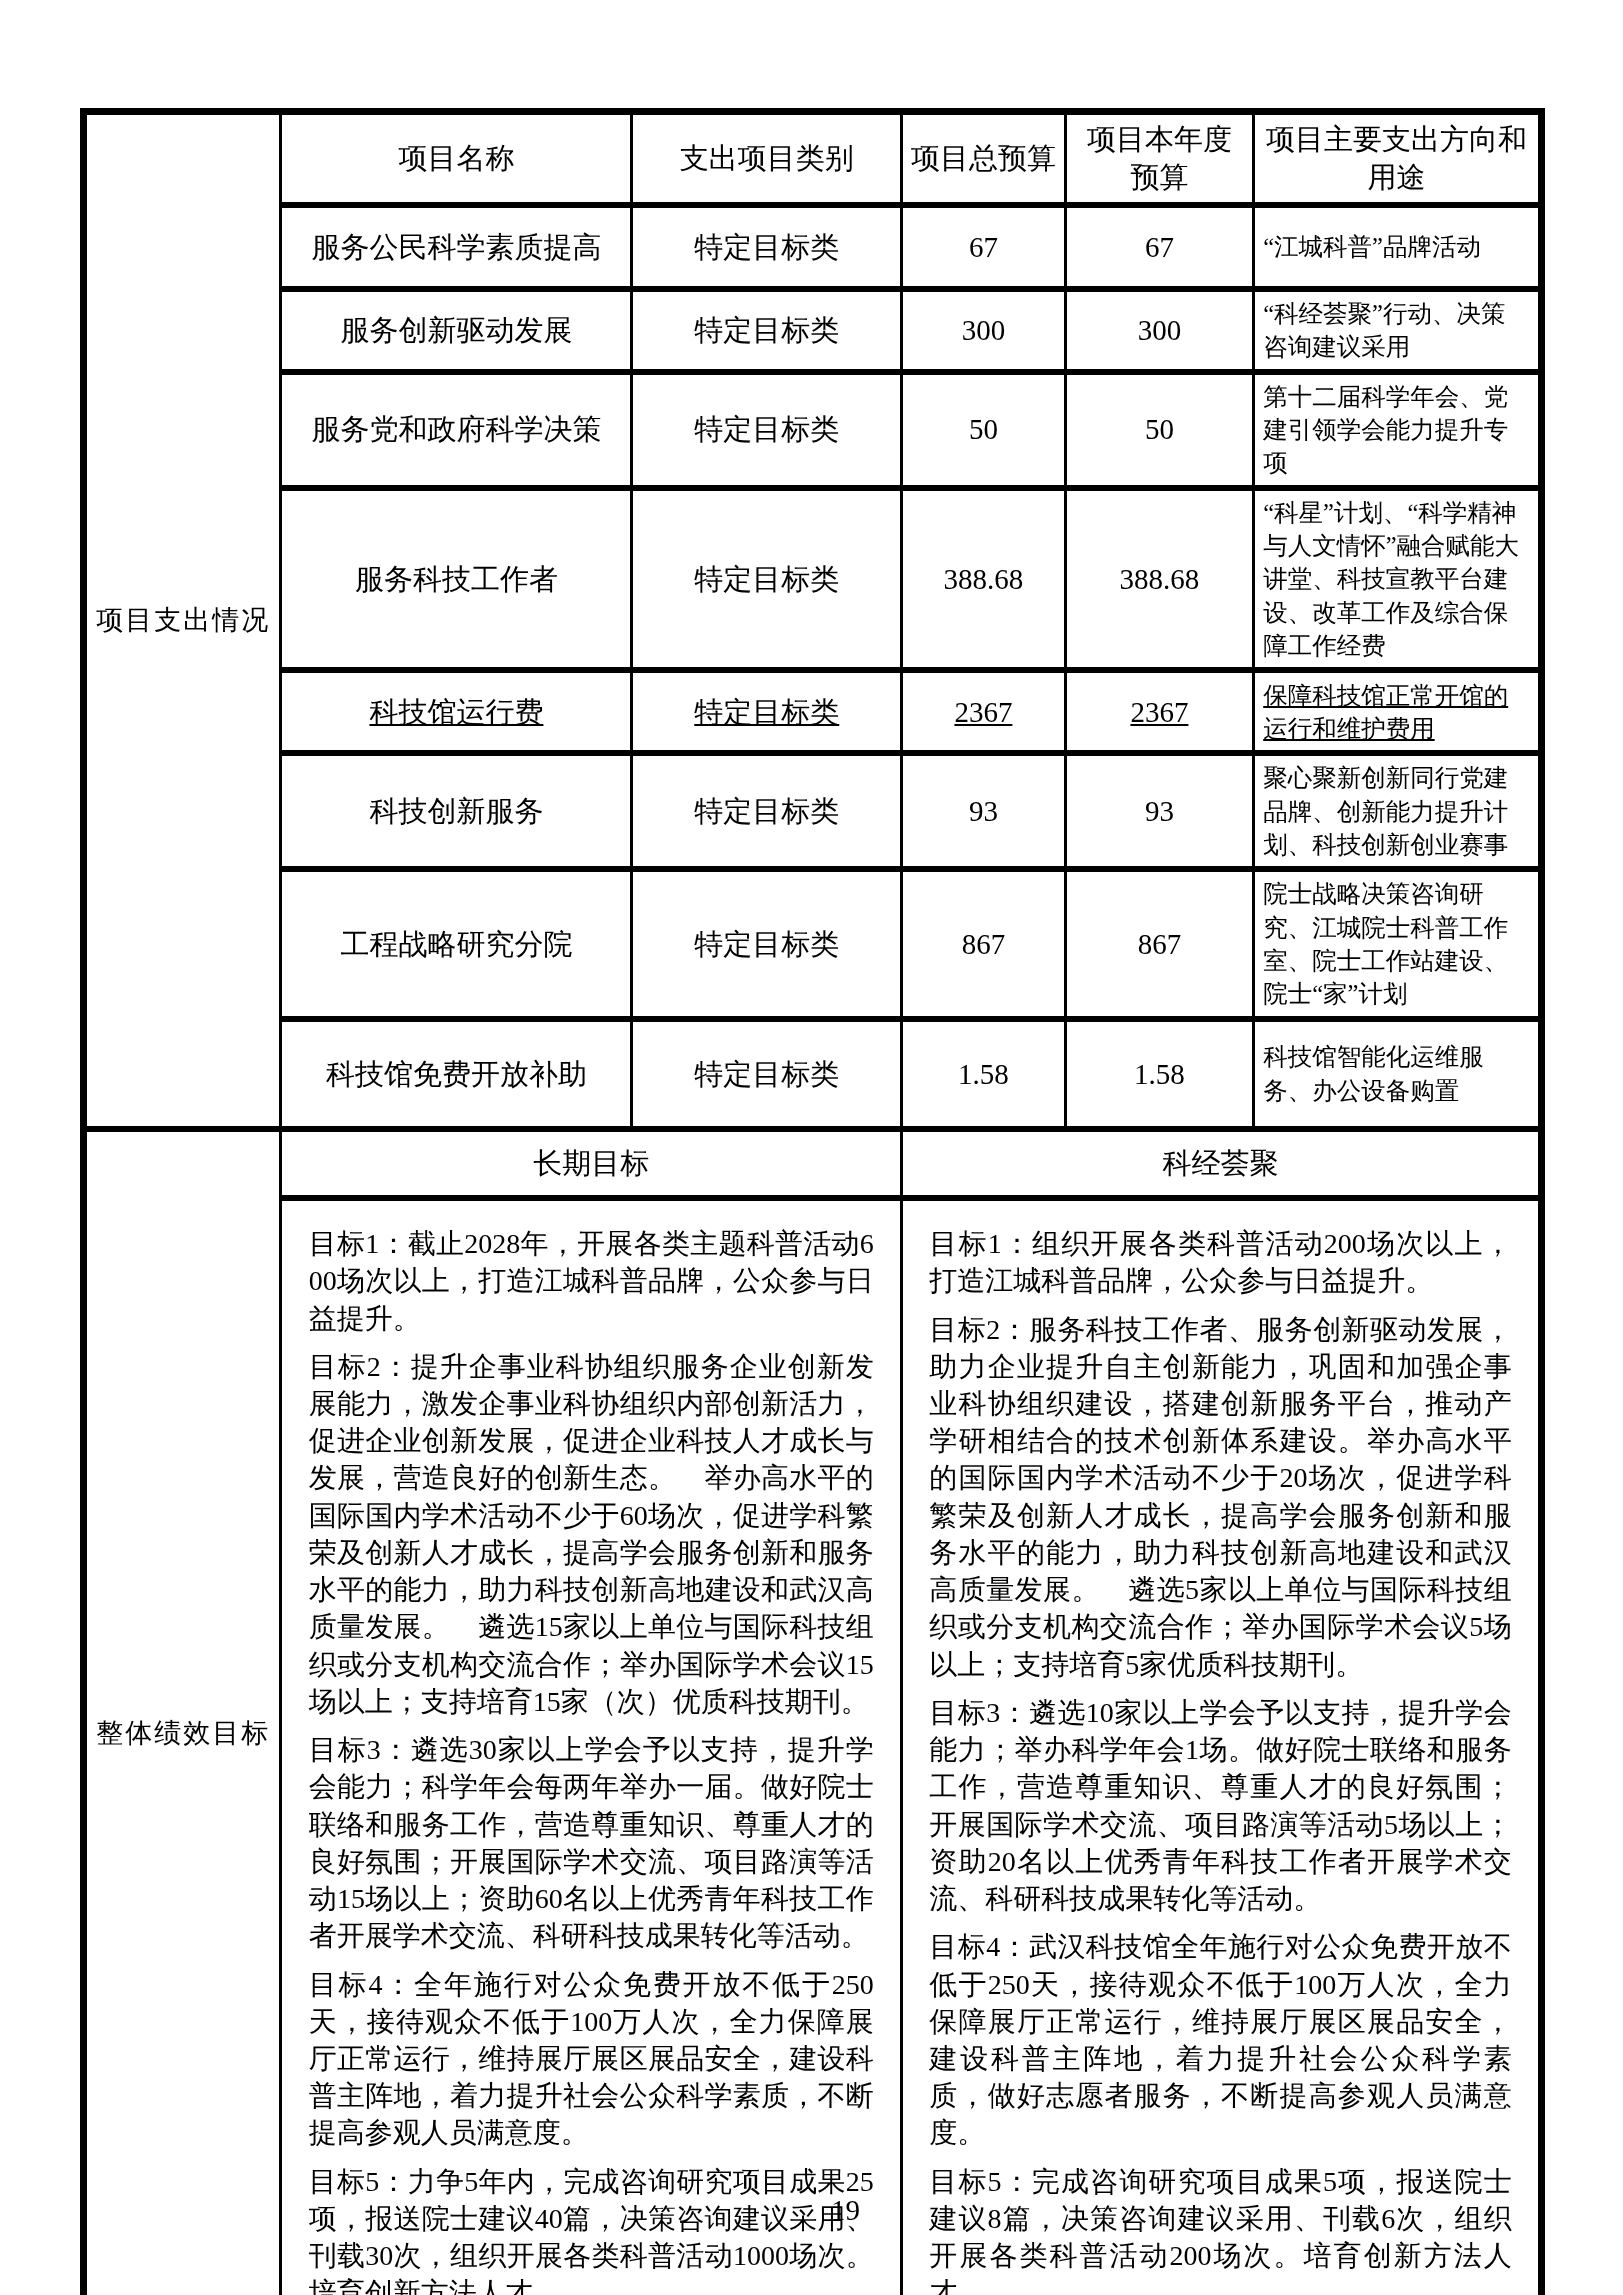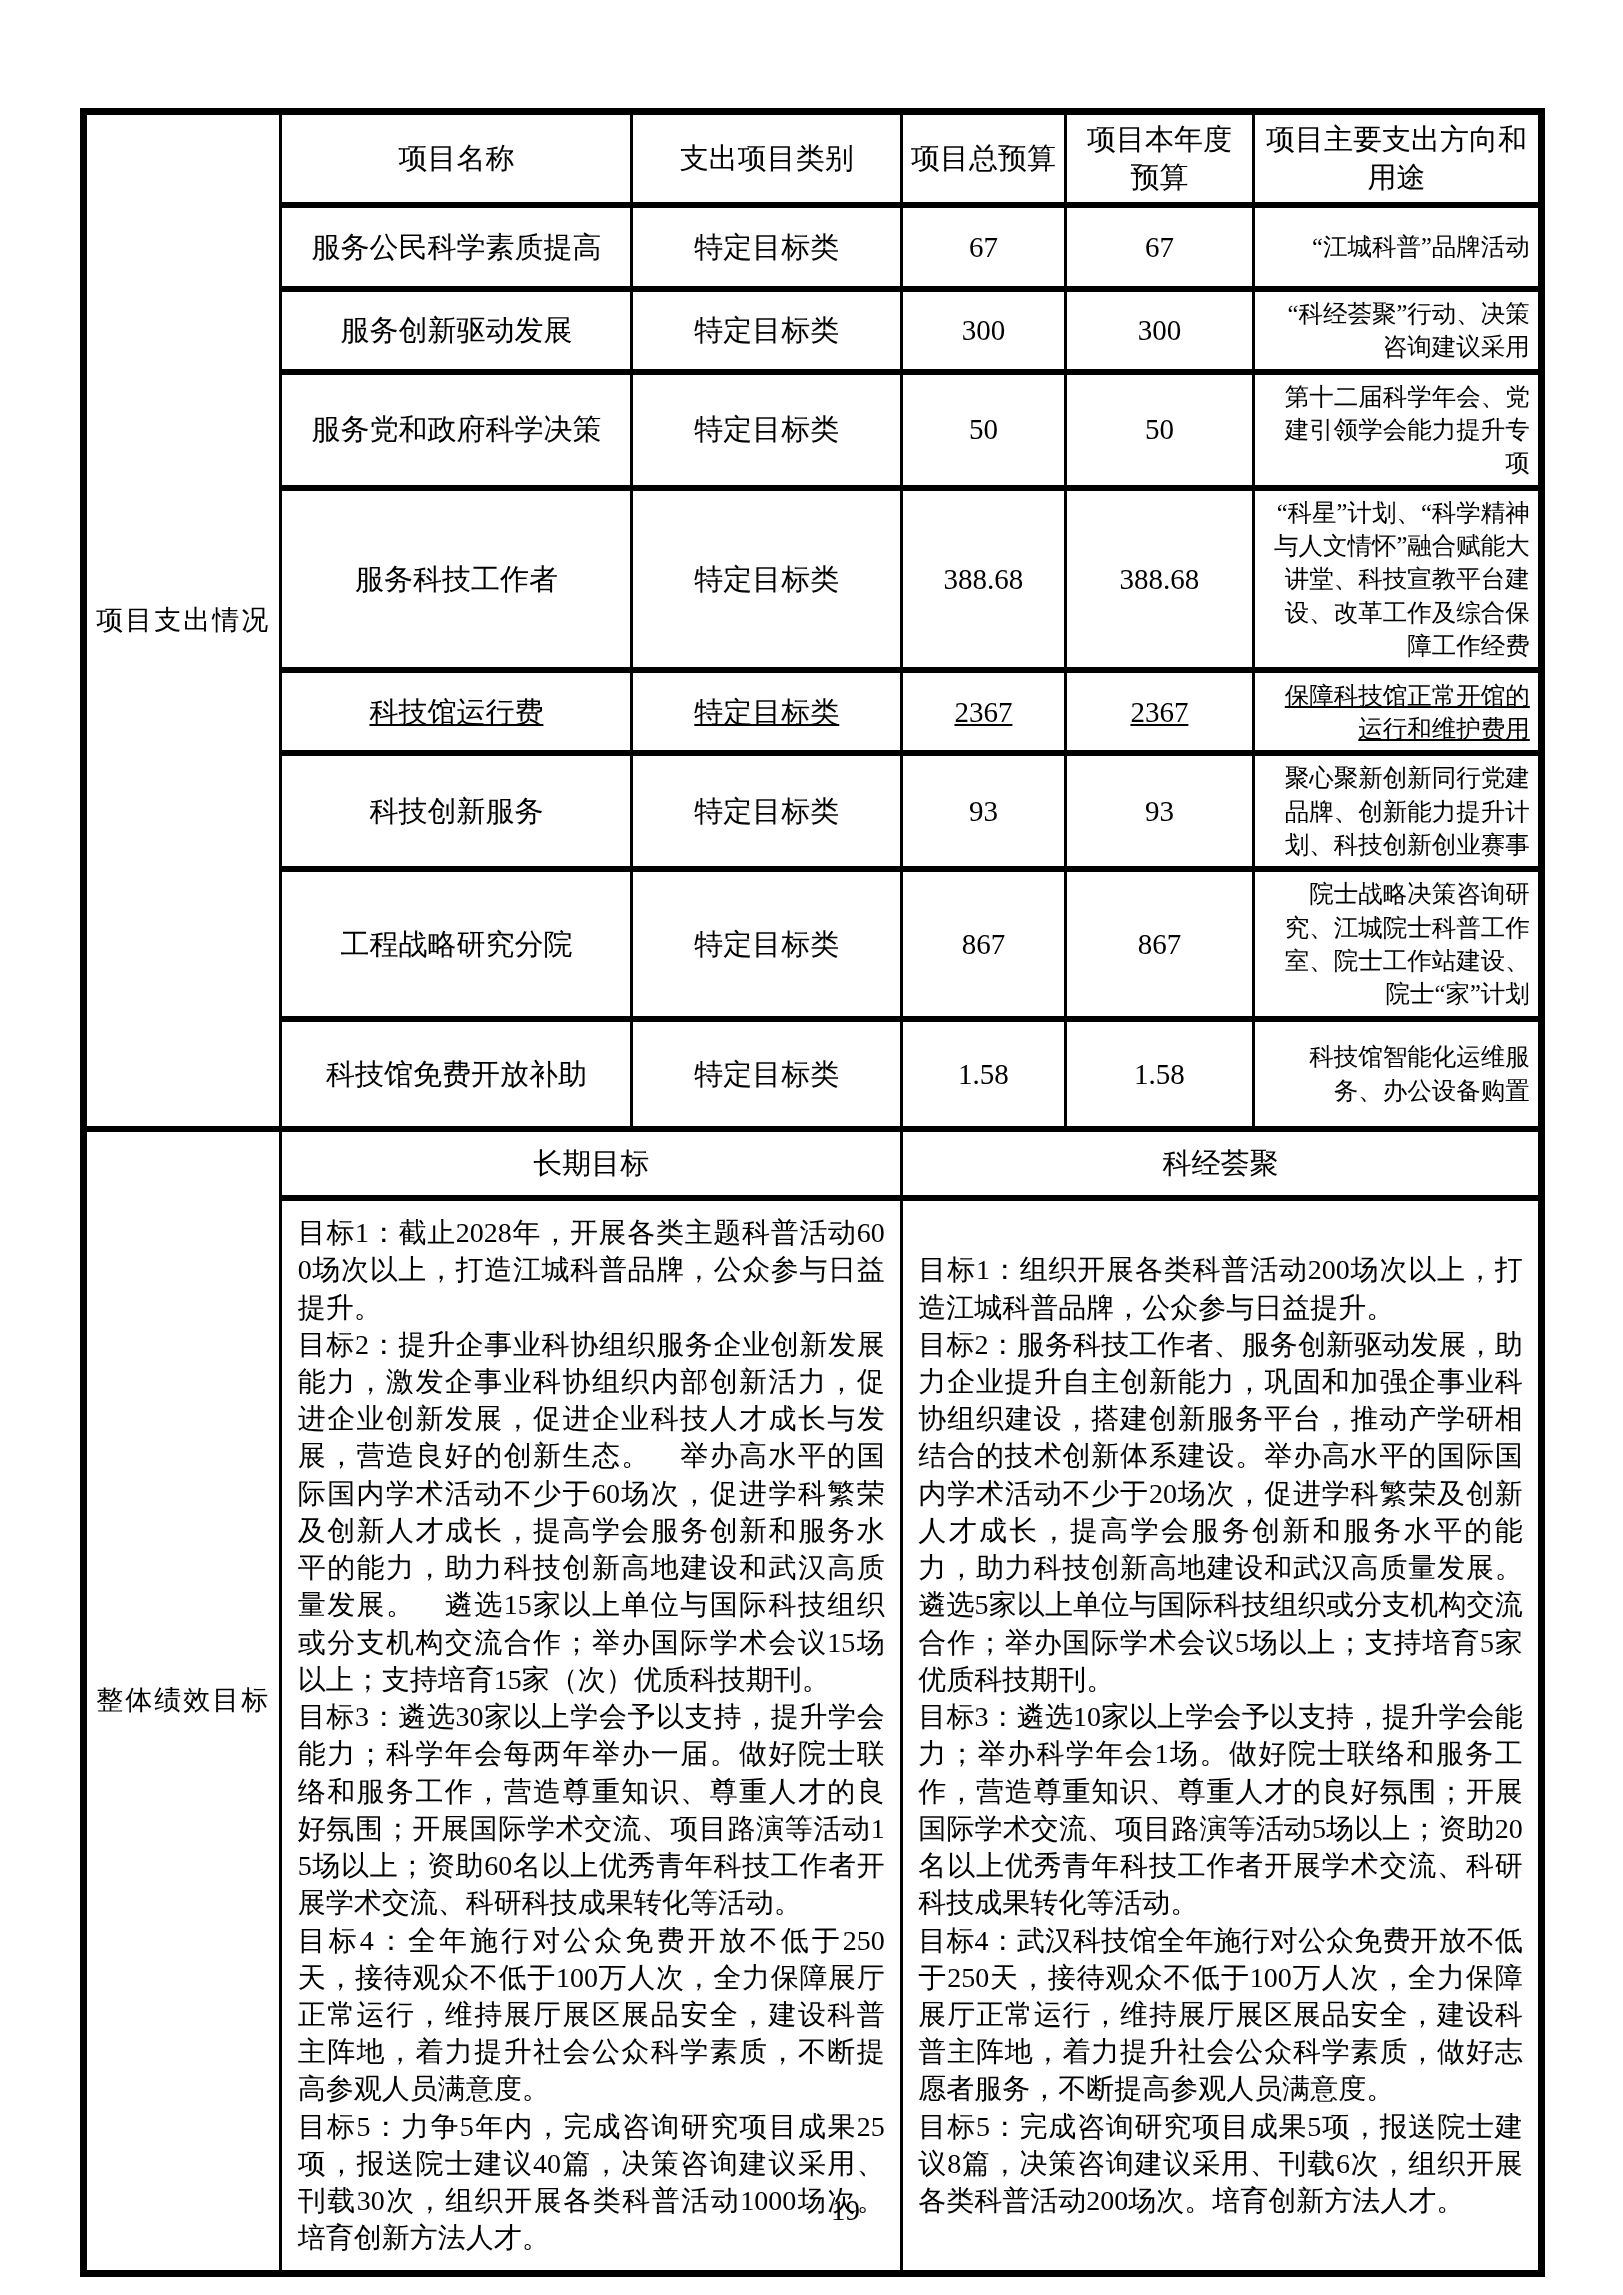--- a/index.html
+++ b/index.html
@@ -38,34 +38,34 @@
   }
   td.row-label {
     font-size: 27px;
     letter-spacing: 2px;
     padding: 5.1px 3.1px;
   }
   td.usage-cell {
     font-size: 24.5px;
     line-height: 1.36;
     padding: 5.1px 8.2px;
-    text-align: right;
+    text-align: left;
   }
   td.num-cell {
     font-size: 29px;
   }
   td.goal-cell {
     text-align: justify;
     vertical-align: middle;
     font-size: 28px;
     line-height: 1.33;
     padding: 13.3px 15.3px;
   }
   td.goal-cell p {
-    margin: 0;
+    margin: 11px;
     text-justify: inter-ideograph;
   }
   tr.h-header    { height: 81px; }
   tr.h-r1        { height: 84px; }
   tr.h-r2        { height: 81px; }
   tr.h-r3        { height: 110px; }
   tr.h-r4        { height: 166px; }
   tr.h-r5        { height: 74px; text-decoration: underline; }
   tr.h-r6        { height: 112px; }
   tr.h-r7        { height: 132px; }

